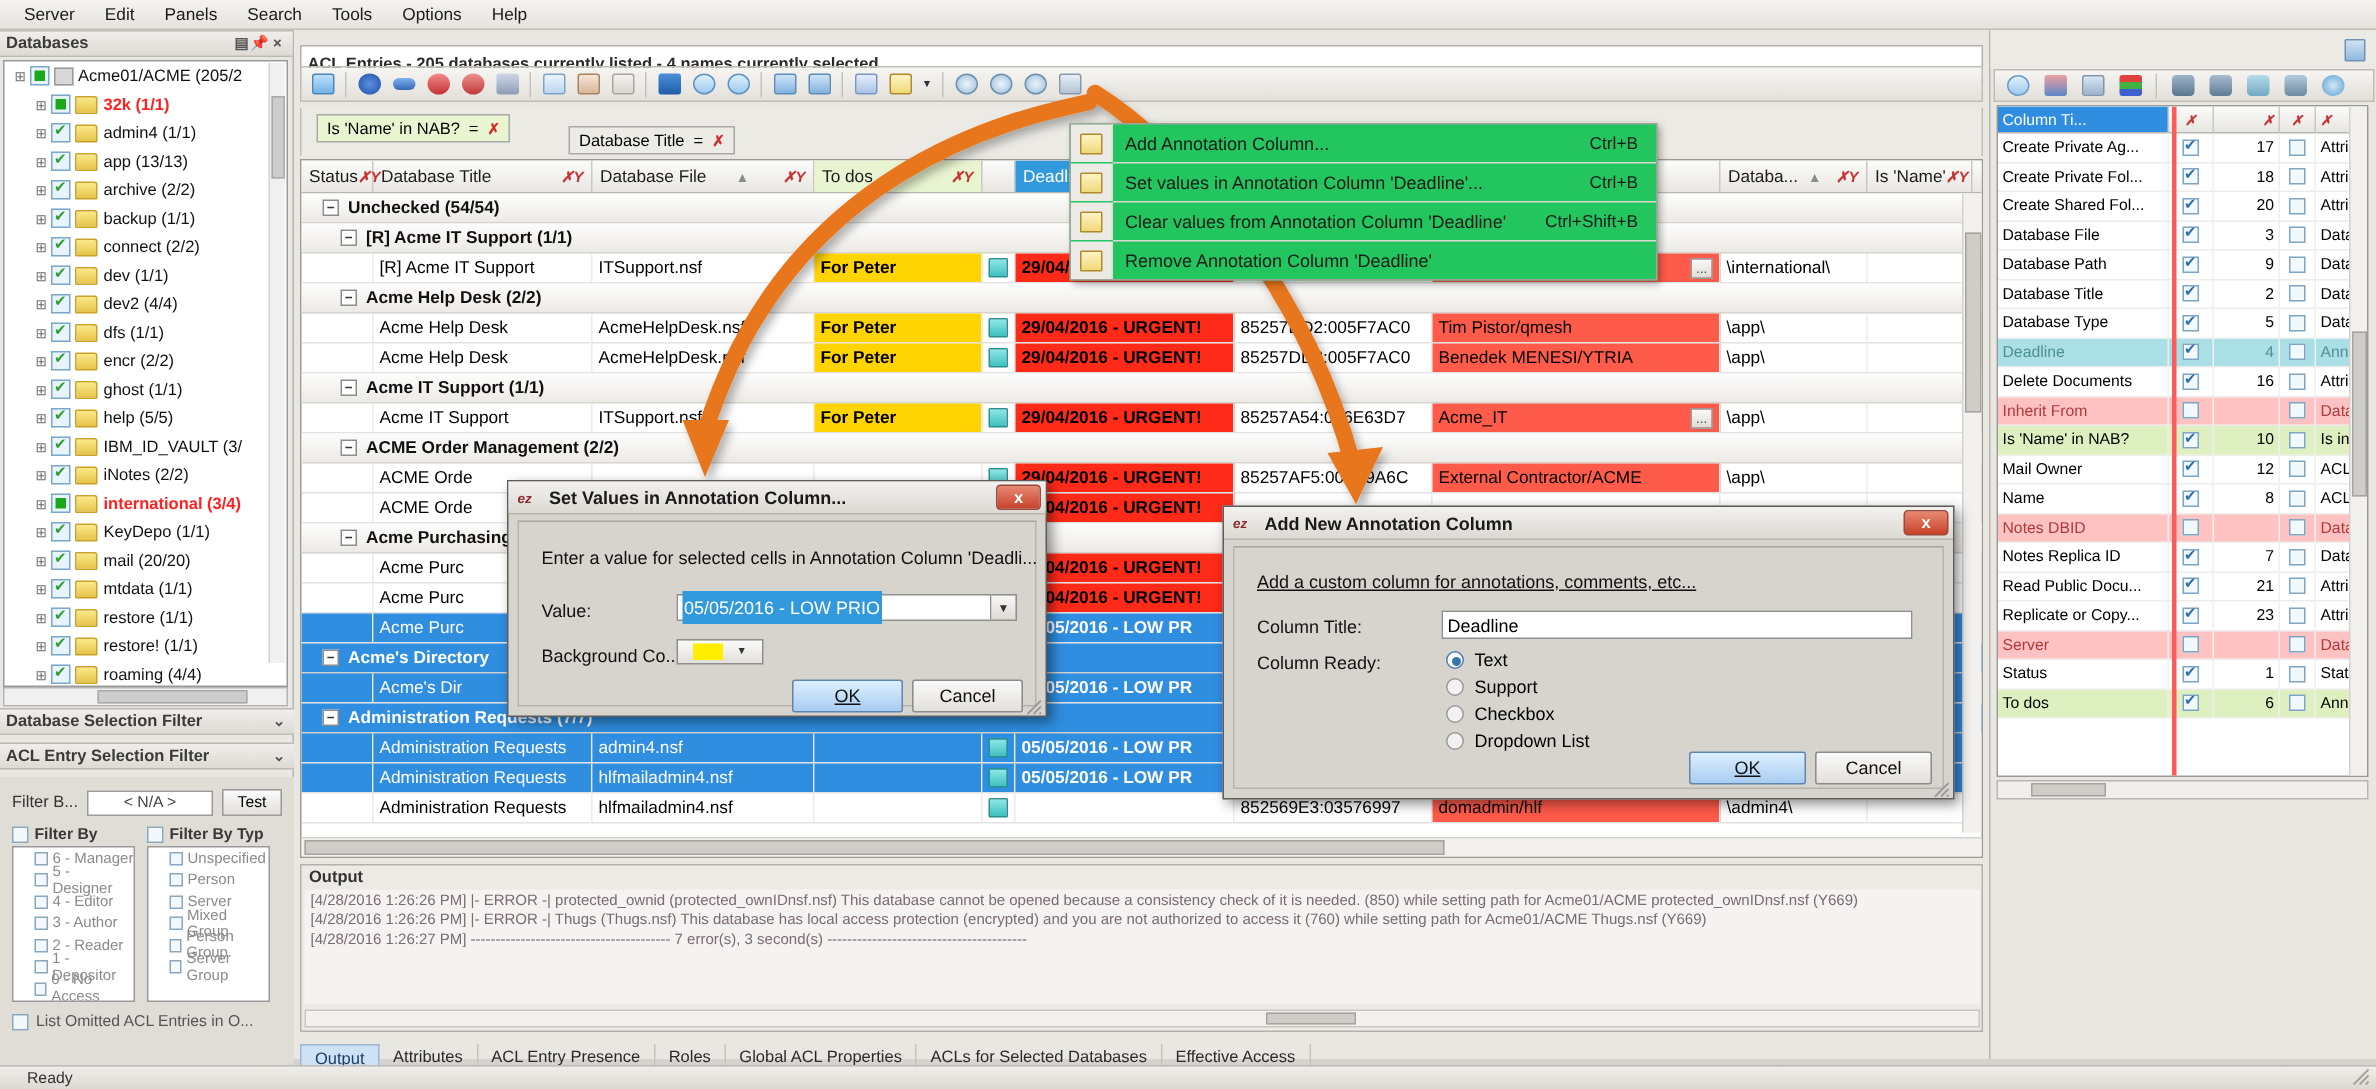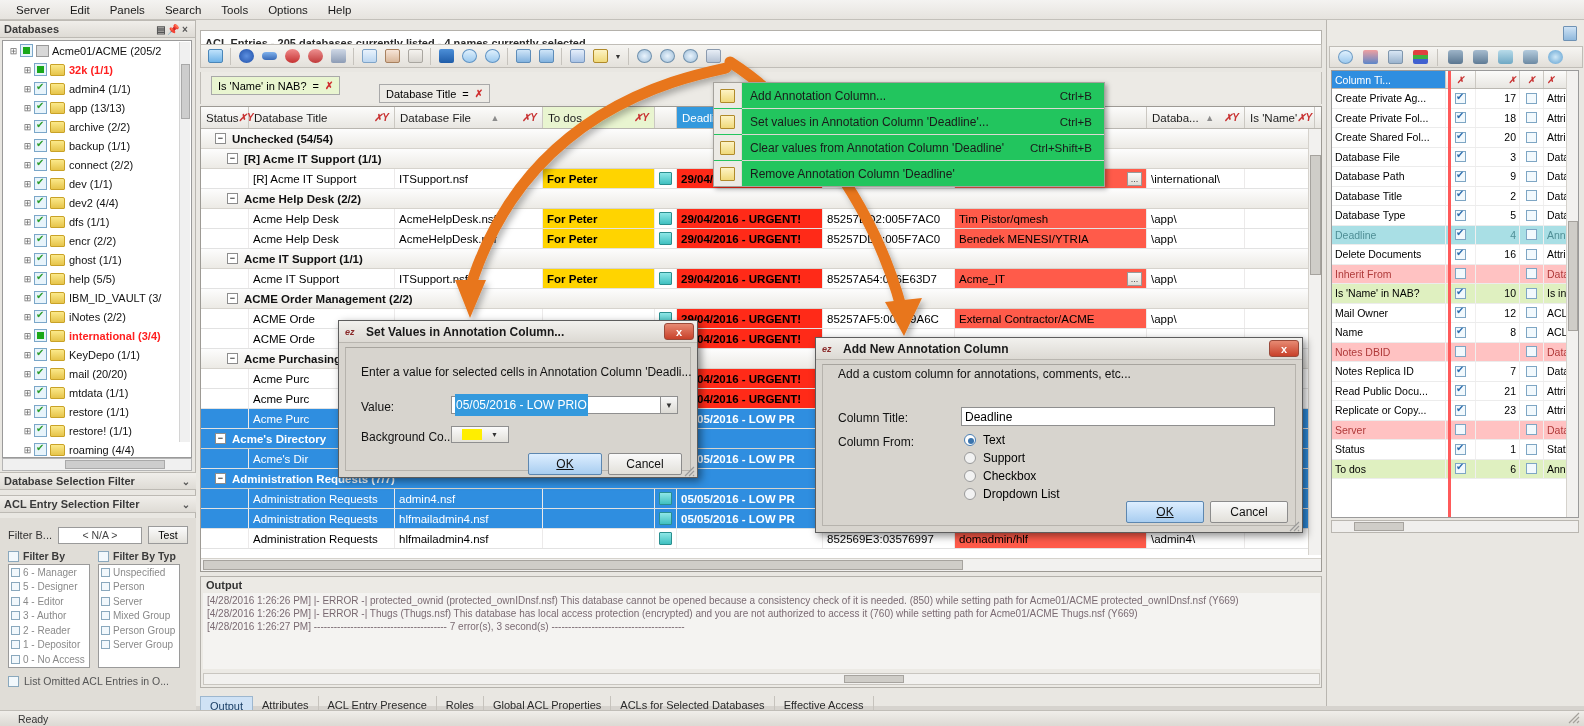--- a/index.html
+++ b/index.html
@@ -60,21 +60,21 @@
   .filter-row { display:flex; align-items:center; padding:8px 8px 2px 8px; gap:6px; }
   .filter-lbl { font-size:11px; color:#333; }
   .filter-input { flex:1; height:17px; background:#fff; border:1px solid #9a9a9a; font-size:10.5px;
      display:flex; align-items:center; justify-content:center; color:#444; }
   .filter-btn { width:40px; height:18px; background:linear-gradient(#fbfbfb,#e2e0da);
      border:1px solid #9a9a9a; font-size:10.5px; display:flex; align-items:center; justify-content:center; }
   .fb-cols { display:flex; padding:4px 8px 0 8px; gap:8px;}
   .fb-col { width:82px; }
   .fb-head { display:flex; align-items:center; gap:4px; font-size:10.5px; font-weight:bold; color:#3a3a3a; margin-bottom:2px;}
   .mini-chk { width:11px; height:11px; border:1px solid #8aa8bd; background:#f2f8fc; }
-  .fb-list { height:104px; background:#fff; border:1px solid #9a9a9a; overflow:hidden; }
+  .fb-list { height:104px; background:#fff; border:1px solid #9a9a9a; overflow:hidden;padding-left:12px; }
   .fb-item { height:14.5px; display:flex; align-items:center; gap:3px; padding-left:2px; font-size:10px; color:#8a8a8a; }
   .fb-item .mini-chk { width:9px; height:9px; }
   .fb-bottom { display:flex; align-items:center; gap:5px; padding:7px 8px; font-size:10.5px; color:#555;}
 
   
   #main { position:absolute; left:196px; top:20px; width:1130px; height:686px; background:#e9e7e2; }
   #main-title {
     position:absolute; left:4px; top:10px; width:1122px; height:25px;
     background:#fff; border:1px solid #b4b1ab; font-size:11px; font-weight:bold;
     display:flex; align-items:center; padding-left:4px; color:#2a2a2a;
@@ -1330,24 +1330,24 @@
 </div>
 
 <div class="dlg" id="dlg-addcol" style="left:815px; top:337px; width:488px; height:196px;">
   <div class="dlg-tb">
     <span class="dlg-ico">ez</span>
     <span class="dlg-title">Add New Annotation Column</span>
     <span class="dlg-close">x</span>
   </div>
   <div class="dlg-body" style="height:173px;">
     <div class="dlg-inner" style="left:6px; top:4px; width:474px; height:162px;"></div>
-    <div class="dlg-lbl" style="left:22px; top:7px;">Add a custom column for annotations, comments, etc...</div>
+    <div class="dlg-lbl" style="left:22px; top:21px;text-decoration:underline;">Add a custom column for annotations, comments, etc...</div>
     <div class="dlg-lbl" style="left:22px; top:51px;">Column Title:</div>
     <div class="textbox" style="left:145px; top:47px; width:314px; height:19px;">Deadline</div>
-    <div class="dlg-lbl" style="left:22px; top:75px;">Column From:</div>
+    <div class="dlg-lbl" style="left:22px; top:75px;">Column Ready:</div>
     <div class="radio" style="left:148px; top:73px;">
       <span class="rb on"></span>
       <span>Text</span>
     </div>
     <div class="radio" style="left:148px; top:91px;">
       <span class="rb"></span>
       <span>Support</span>
     </div>
     <div class="radio" style="left:148px; top:109px;">
       <span class="rb"></span>

